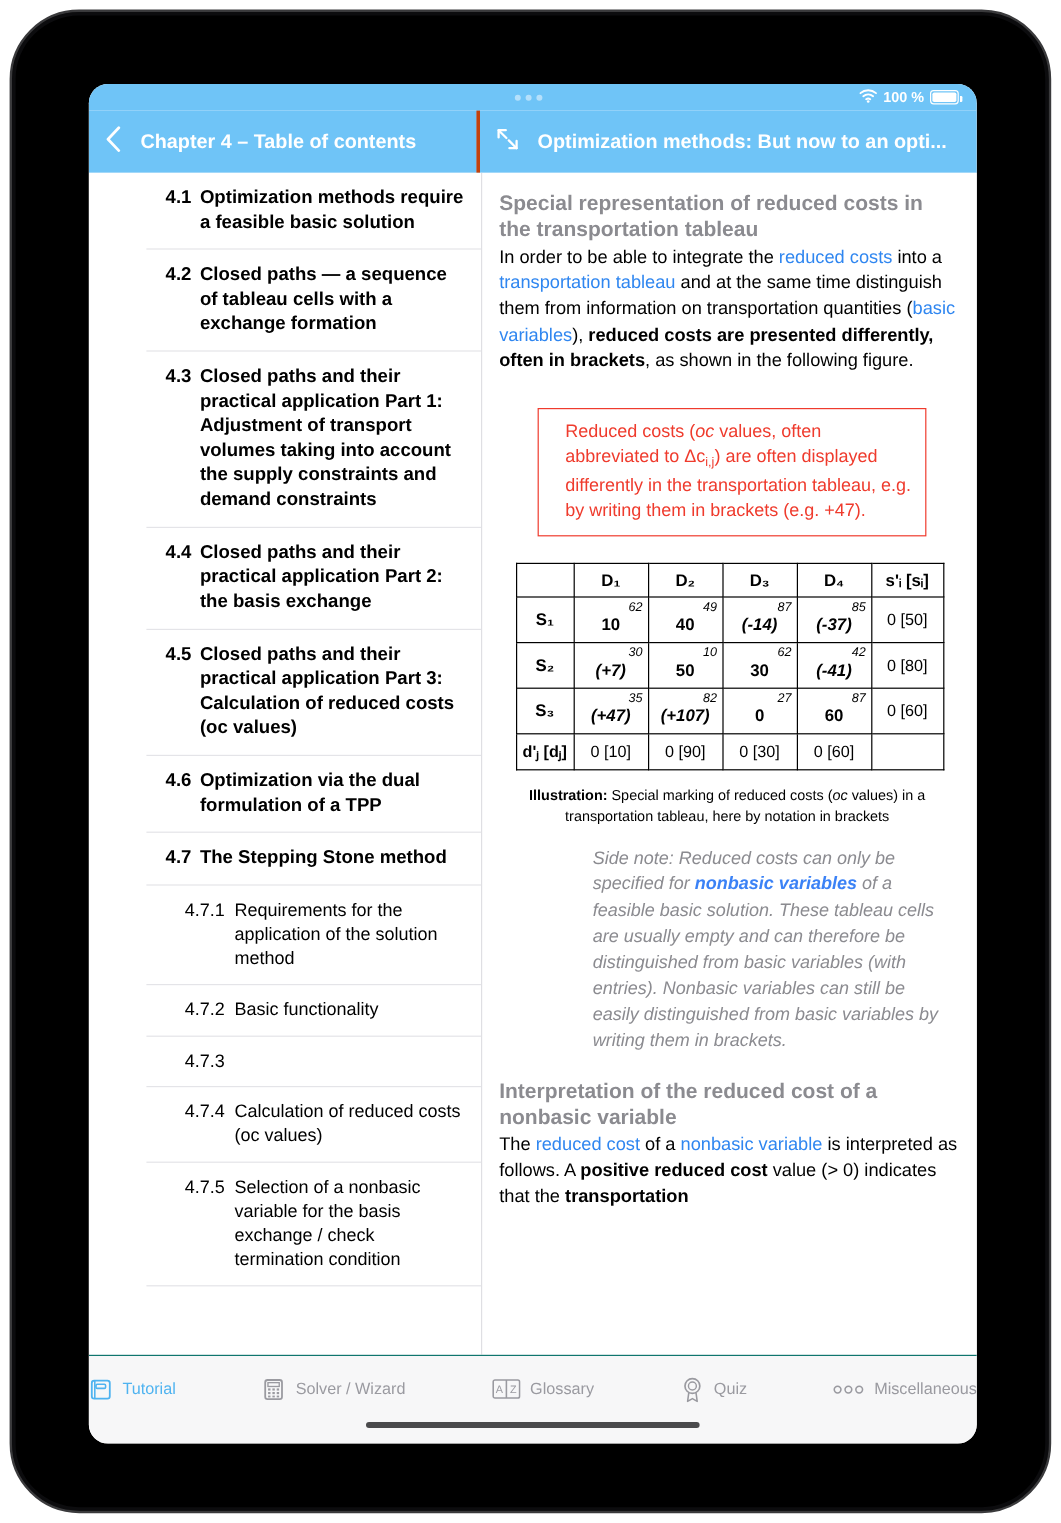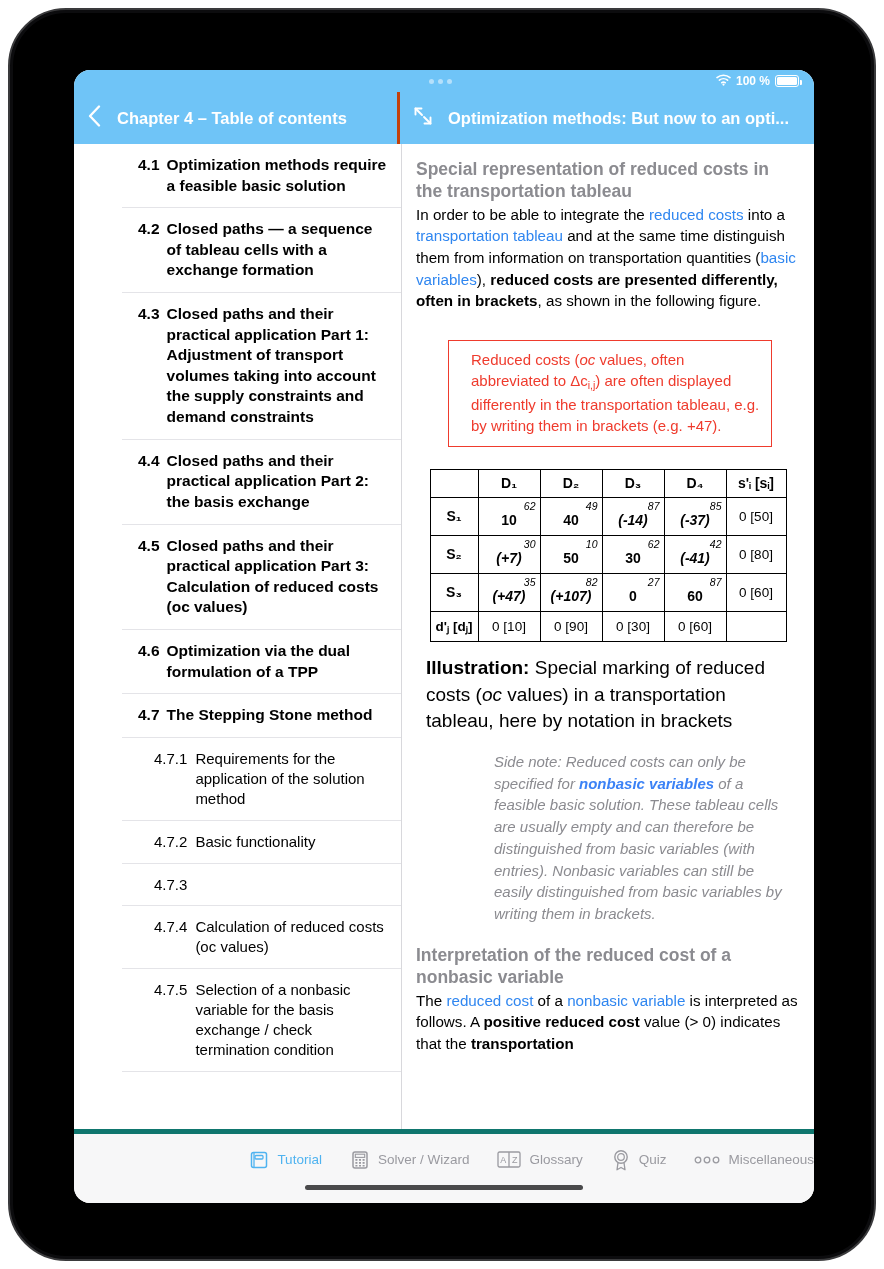--- a/index.html
+++ b/index.html
@@ -146,36 +146,36 @@
   }
   .cell .val {
     position: absolute; left: 0; right: 0; bottom: 4px;
     font-size: 14px; font-weight: bold;
   }
   .cell .val.nb { font-weight: bold; font-style: italic; }
   .supply-cell { height: 38px; font-size: 13.5px; }
   .dem-row td { height: 30px; font-size: 13.5px; }
 
   
-  #caption { margin: 13px 12px 0 10px; font-size: 19px; line-height: 1.4; }
+  #caption { margin: 13px 12px 0 10px; text-align: center; font-size: 12px; line-height: 1.4; }
   #side-note {
     margin: 16px 8px 0 78px;
     font-style: italic; color: #8b8b90;
     font-size: 15px; line-height: 1.45;
   }
   #side-note b { font-weight: bold; font-style: italic; color: #3b82f6; }
   #interp { margin-top: 19px; }
 
   
   #tab-bar {
     flex: none; height: 56px;
     background: #f7f7f8;
-    border-top: 5px solid #0f766e;
-    display: flex; align-items: center; justify-content: flex-end;
-    gap: 28px;
+    border-top: 1px solid #0f766e;
+    display: flex; align-items: center; justify-content: space-between;
+    gap: 42px;
   }
   .tab {
     display: flex; align-items: center; gap: 8px;
     font-size: 13.5px; color: #9a9aa0;
   }
   .tab.active { color: #4fb3f0; }
   .tab svg { display: block; }
   #home-indicator {
     flex: none; height: 18px; background: #f7f7f8;
     display: flex; align-items: flex-start; justify-content: center;

